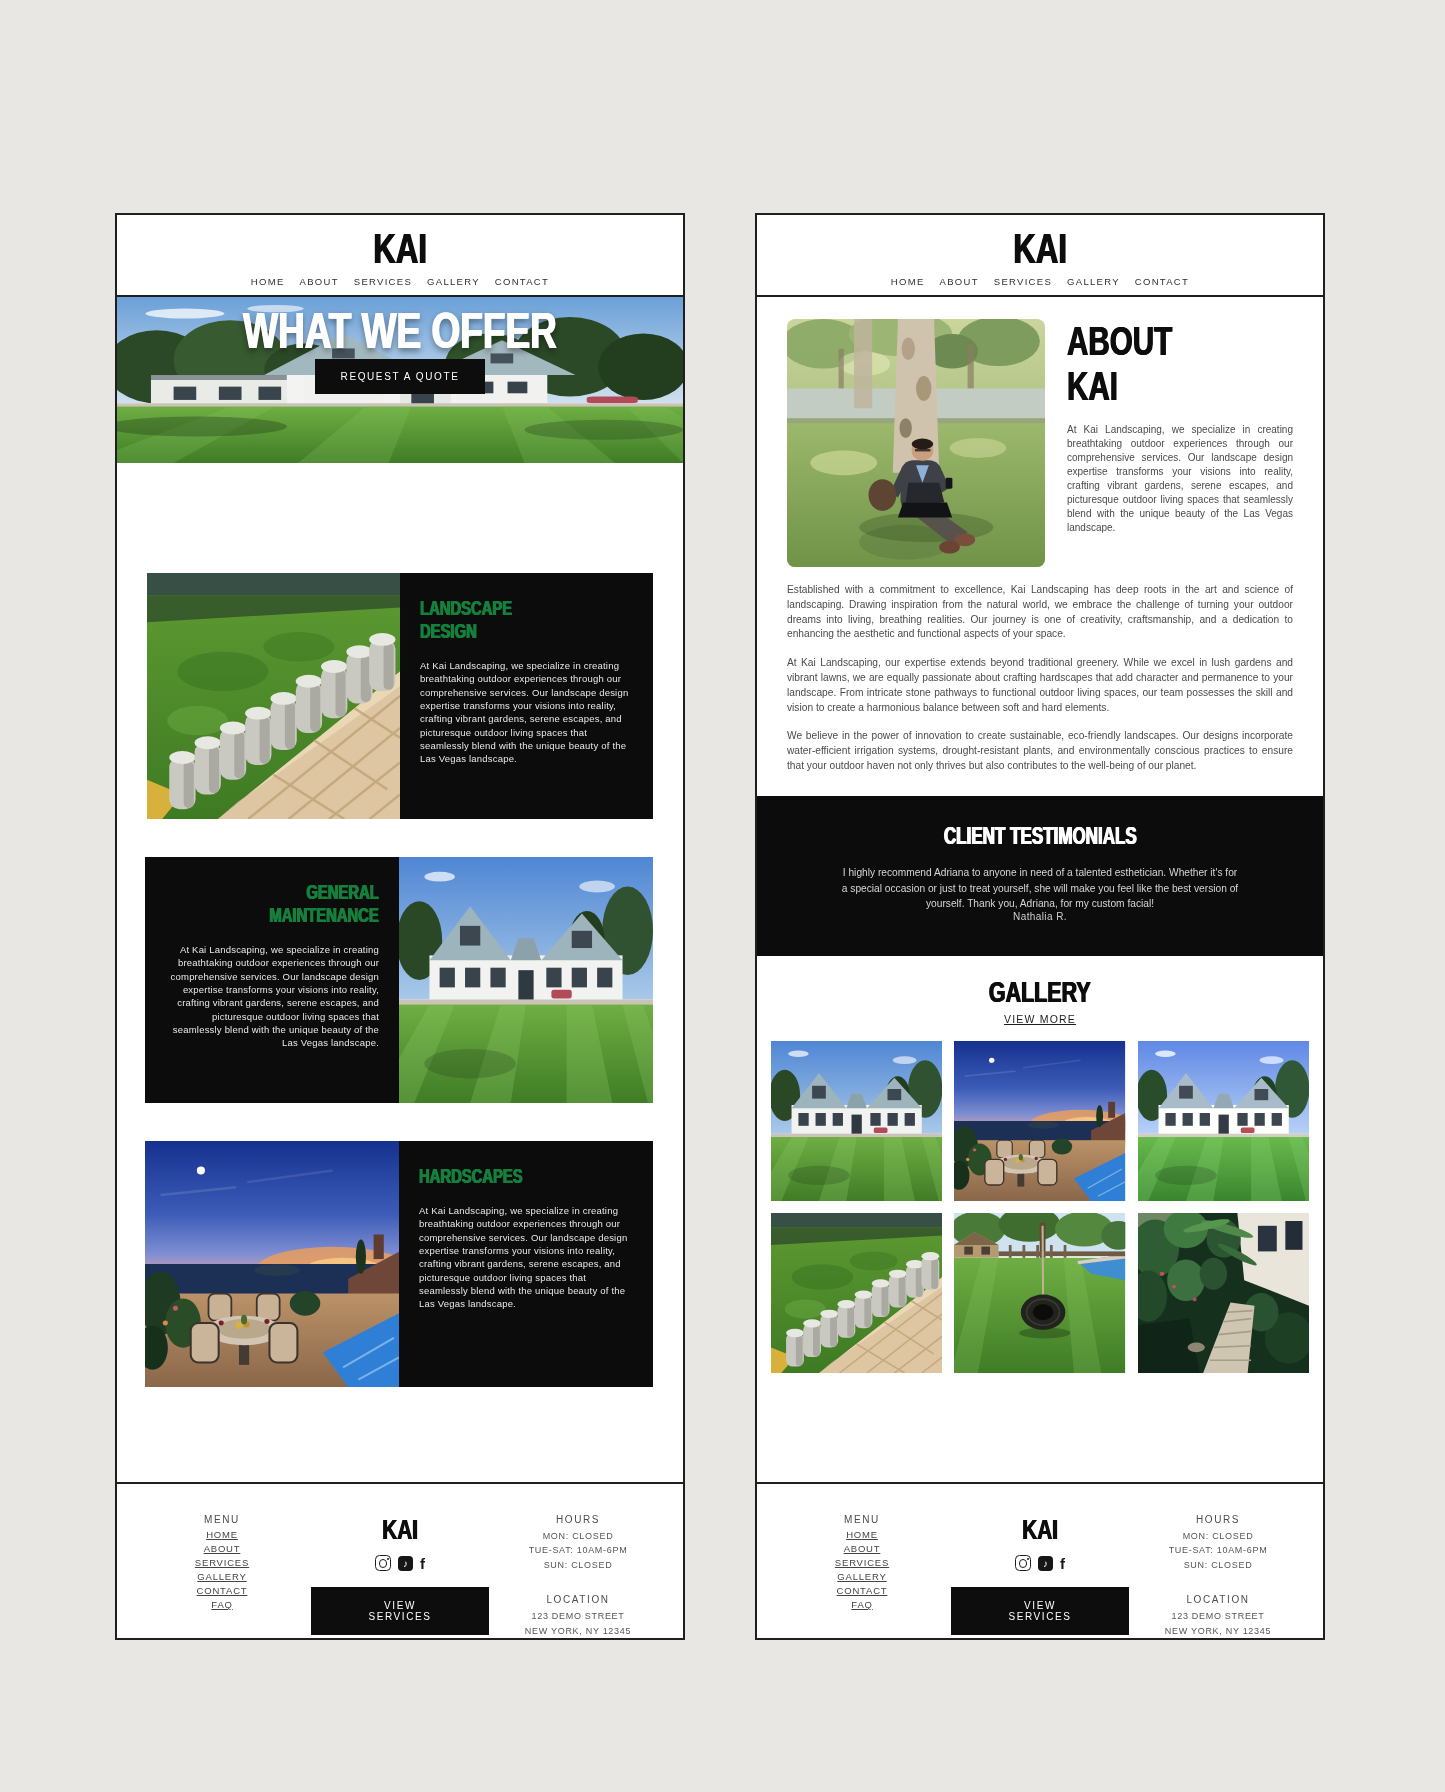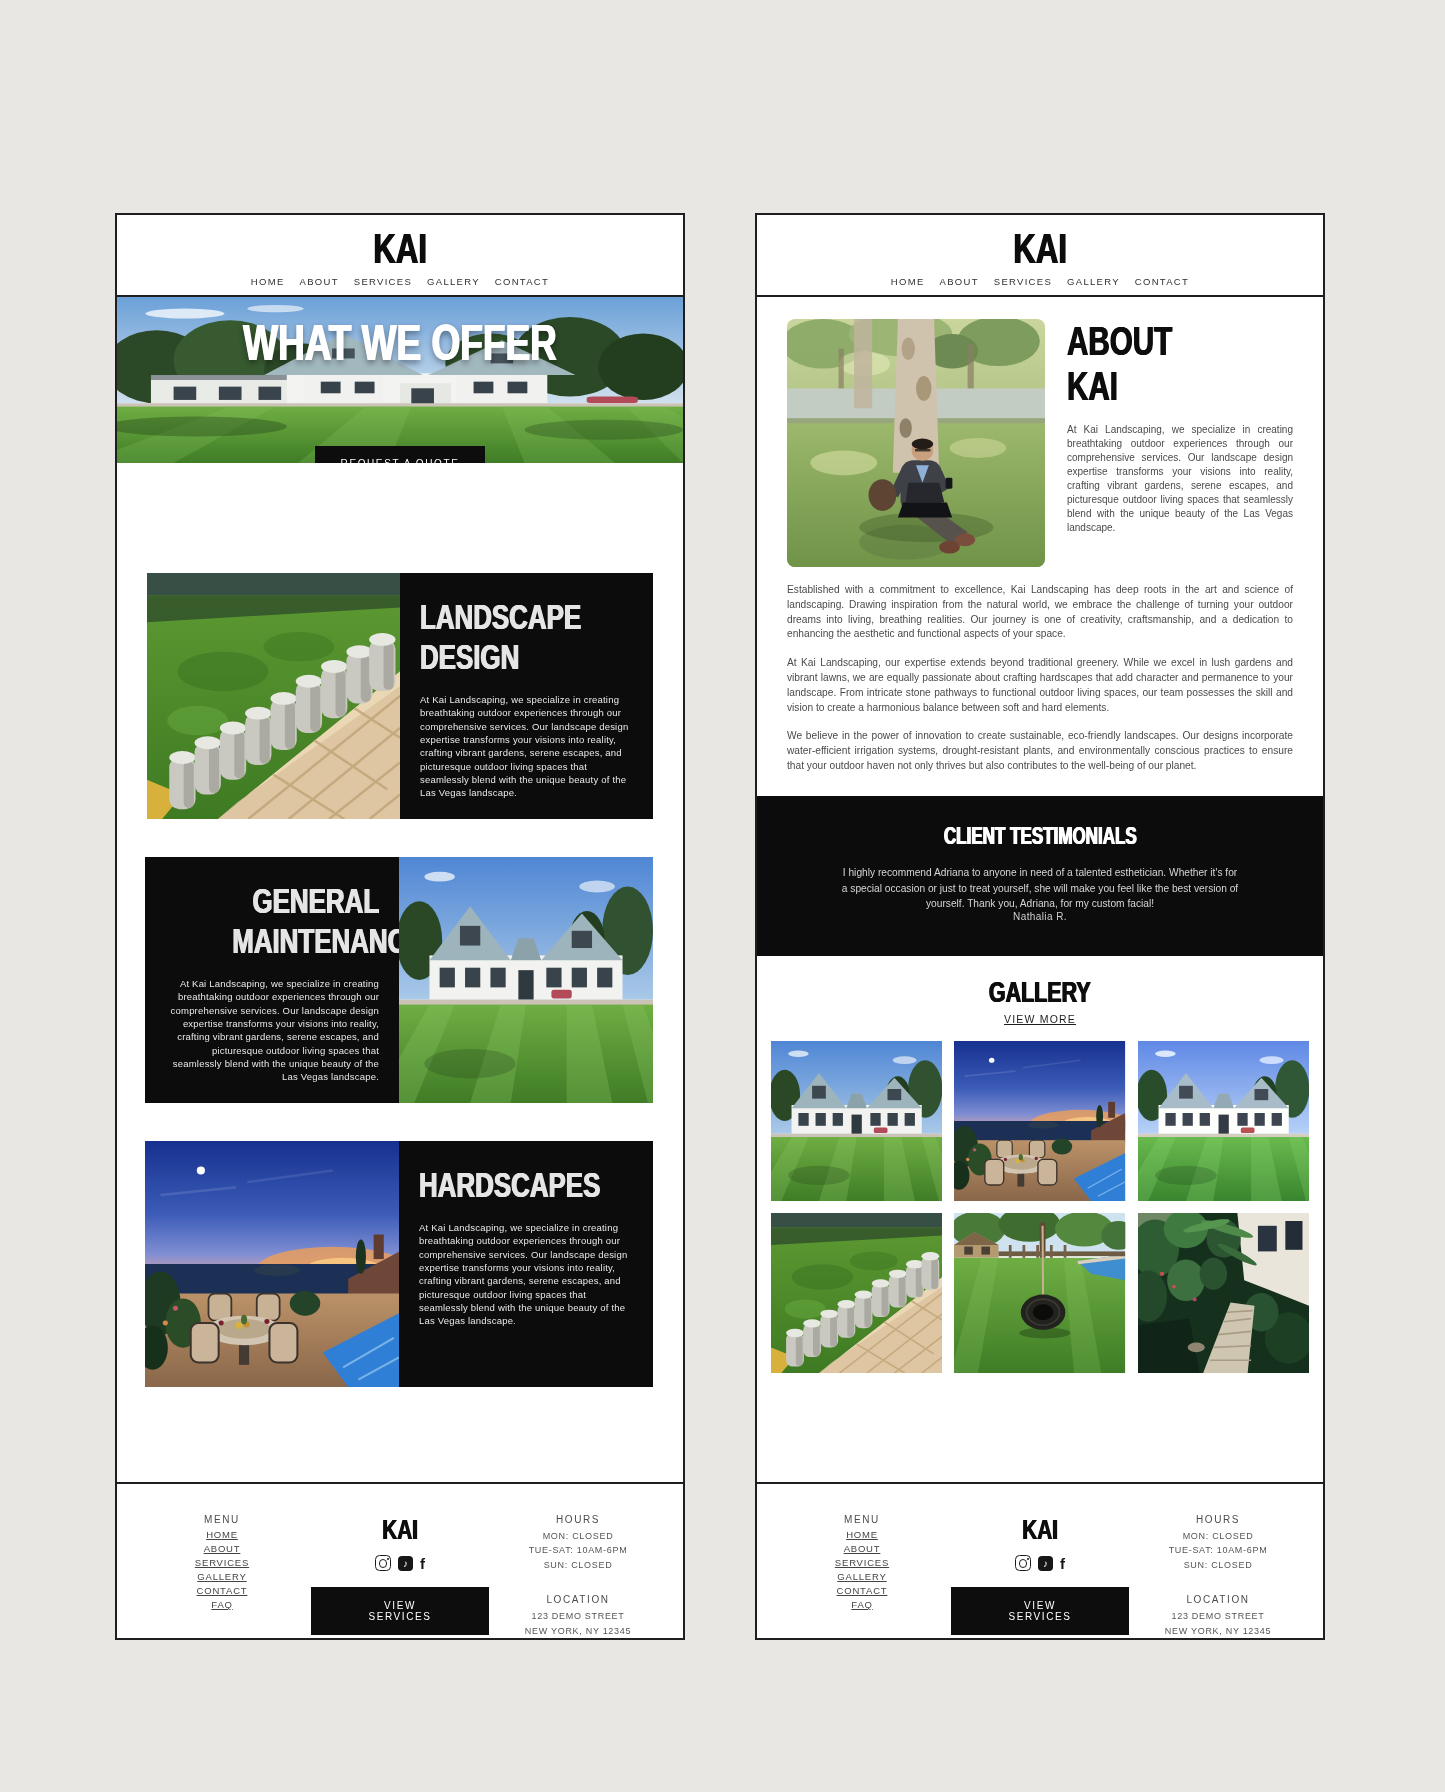--- a/index.html
+++ b/index.html
@@ -22,32 +22,32 @@
   .cond{font-weight:700;transform:scaleX(.74);display:inline-block;line-height:1.12;
         text-shadow:.8px 0 0 currentColor,-.8px 0 0 currentColor;letter-spacing:0;}
   .o-left{transform-origin:left center;}
   .o-right{transform-origin:right center;}
   .o-center{transform-origin:center;}
 
   
   .hero{position:relative;height:166px;overflow:hidden;flex:none;}
   .hero .img{position:absolute;inset:0;}
   .hero-inner{position:relative;height:100%;display:flex;flex-direction:column;align-items:center;
-              justify-content:space-between;padding-top:18px;}
+              justify-content:flex-start;padding-top:6px;}
   .hero-title{color:#fff;font-size:50px;text-shadow:.9px 0 0 #fff,-.9px 0 0 #fff,0 3px 8px rgba(0,0,0,.45);}
   .btn{background:#0d0d0d;color:#fff;border:none;font-family:"Liberation Sans",sans-serif;
        font-size:10px;letter-spacing:1.6px;padding:12px 26px;cursor:pointer;}
 
   
   .svc{display:flex;height:246px;margin:0 30px;flex:none;}
   .svc-first{margin-top:110px;}
   .svc+.svc{margin-top:38px;margin-left:28px;}
   .svc-img{width:50%;overflow:hidden;position:relative;}
   .svc-panel{width:50%;background:#0c0c0c;color:#fff;padding:24px 20px;box-sizing:border-box;}
-  .svc-title{font-size:35px;color:#e5e5e5;}
+  .svc-title{font-size:20px;color:#15803d;}
   .svc-body{margin-top:16px;font-size:9.5px;line-height:1.4;color:#e9e9e9;letter-spacing:.2px;}
   .al-l{text-align:left;} .al-r{text-align:right;}
 
   .img{display:block;width:100%;height:100%;}
 
   
   .about{display:flex;gap:22px;margin:22px 30px 0;flex:none;}
   .about-photo{width:258px;height:248px;border-radius:8px;overflow:hidden;flex:none;}
   .about-col{flex:1;min-width:0;}
   .about-title{font-size:40px;color:#0d0d0d;line-height:1.08;}

